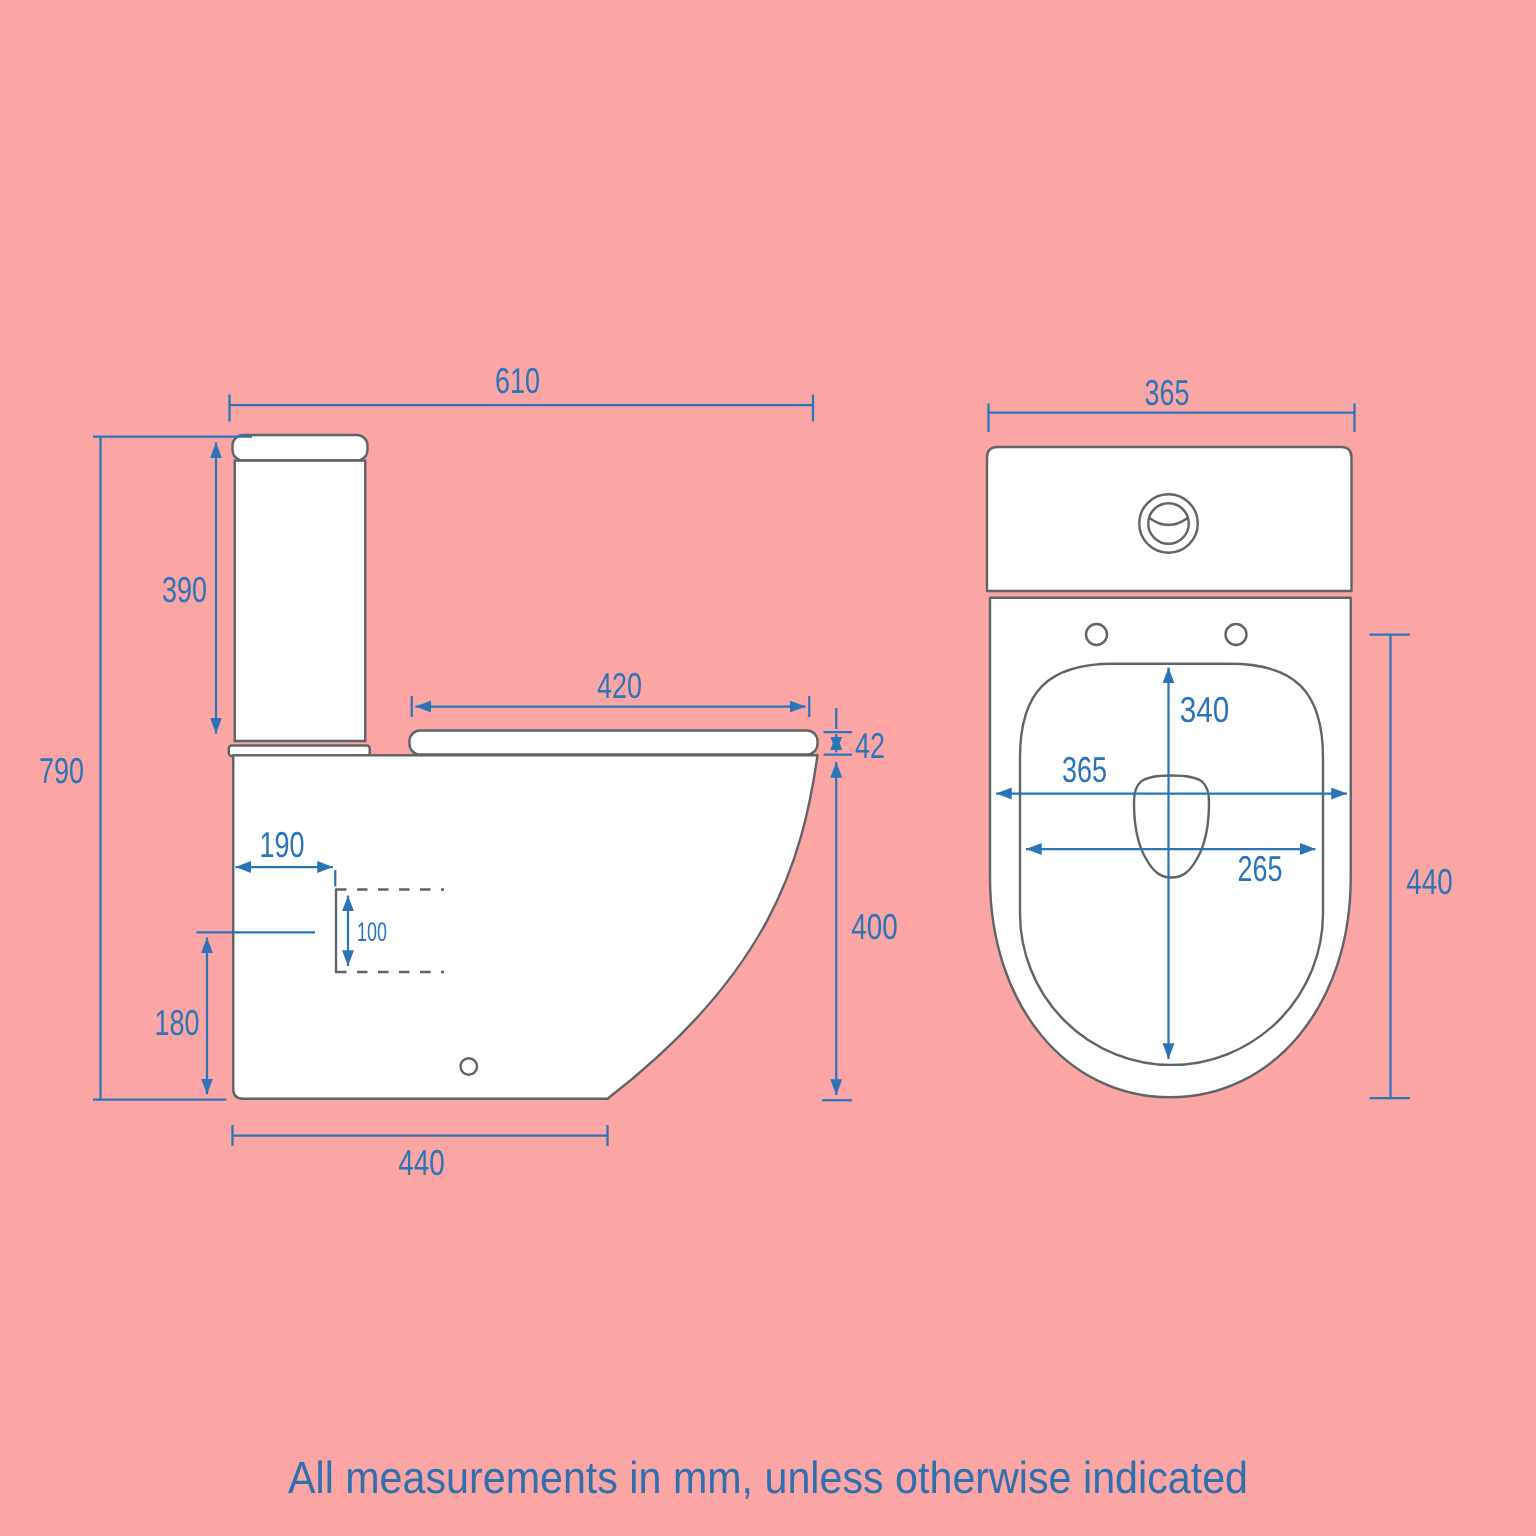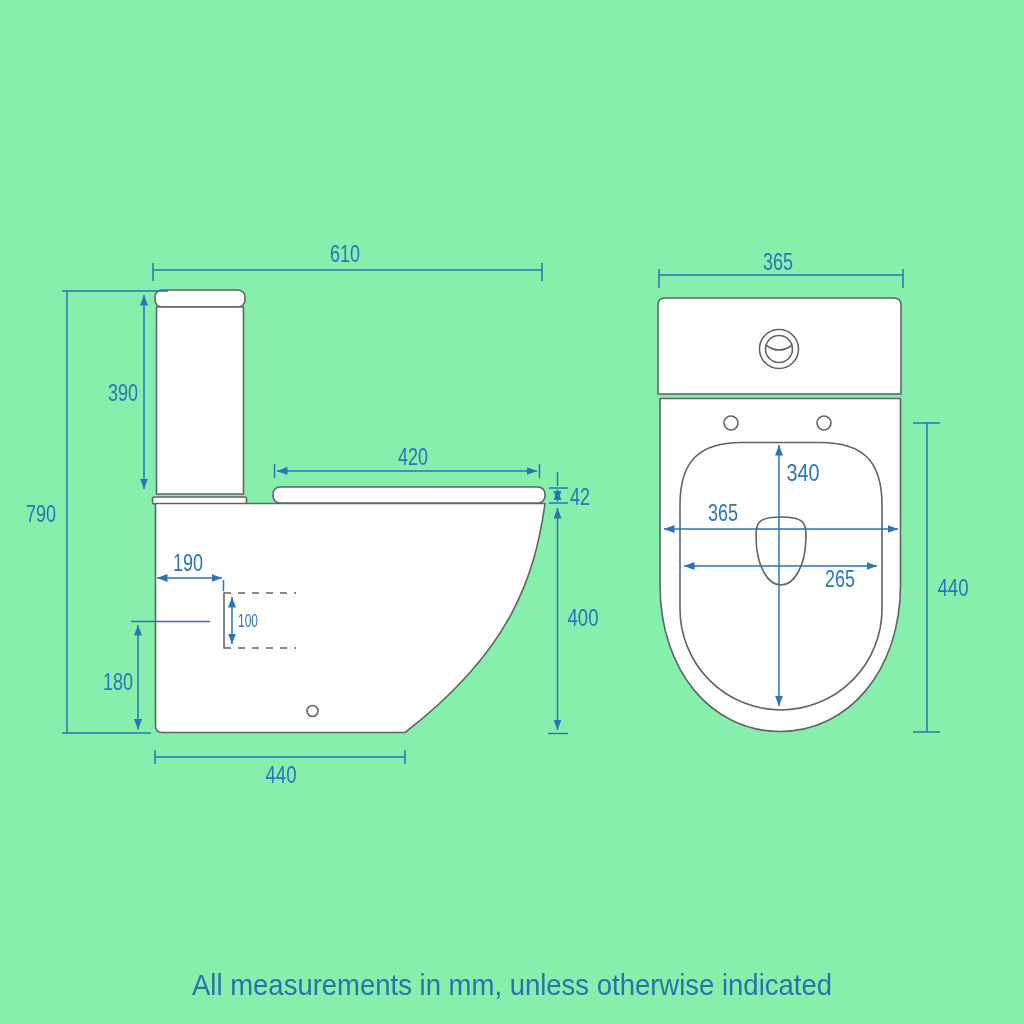--- a/index.html
+++ b/index.html
@@ -1,16 +1,16 @@
 <!DOCTYPE html>
 <html><head>
 <meta charset="utf-8">
 <style>
   html,body{margin:0;padding:0;background:#d9e7f6;}
-  .page{position:relative;width:1024px;height:1024px;background:#86efac;overflow:hidden;
+  .page{position:relative;width:1024px;height:1024px;background:#fca5a5;overflow:hidden;
         font-family:"Liberation Sans",sans-serif;}
   svg{display:block;}
   .outline{fill:#ffffff;stroke:#5f6468;stroke-width:1.6;stroke-linejoin:round;}
   .outline-nf{fill:none;stroke:#5f6468;stroke-width:1.6;stroke-linejoin:round;stroke-linecap:round;}
   .dashed{fill:none;stroke:#5f6468;stroke-width:1.6;stroke-dasharray:7 7;}
   .dim{fill:none;stroke:#2b74b8;stroke-width:1.5;}
   .arrow2{marker-start:url(#arr);marker-end:url(#arr);}
   .dim-text{fill:#2b74b8;font-family:"Liberation Sans",sans-serif;font-size:24px;
             text-anchor:middle;}
   .dim-text-sm{font-size:18px;}

